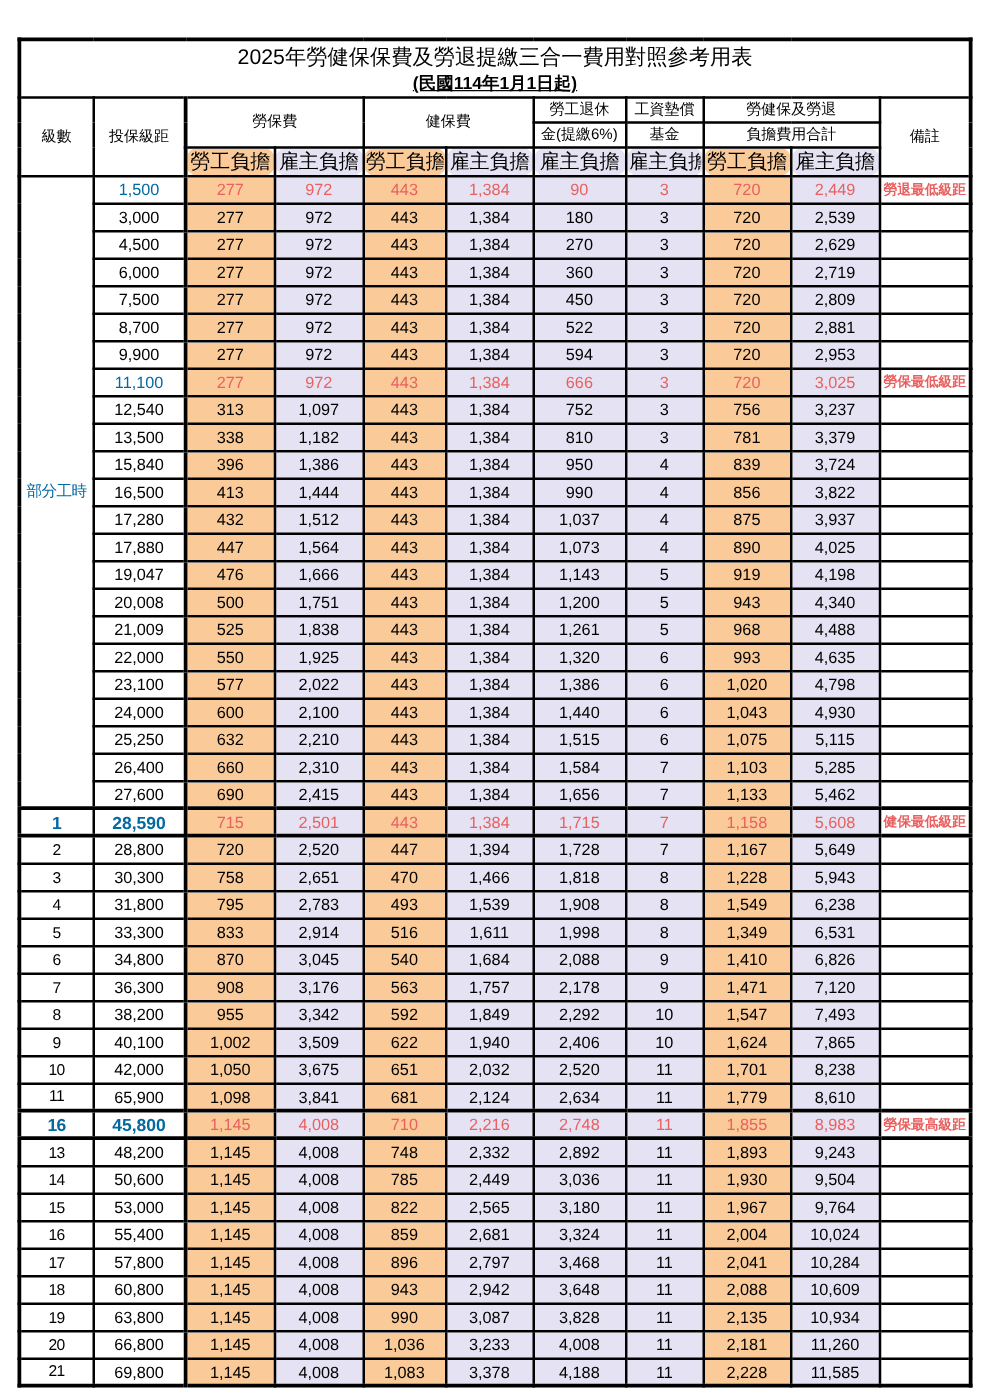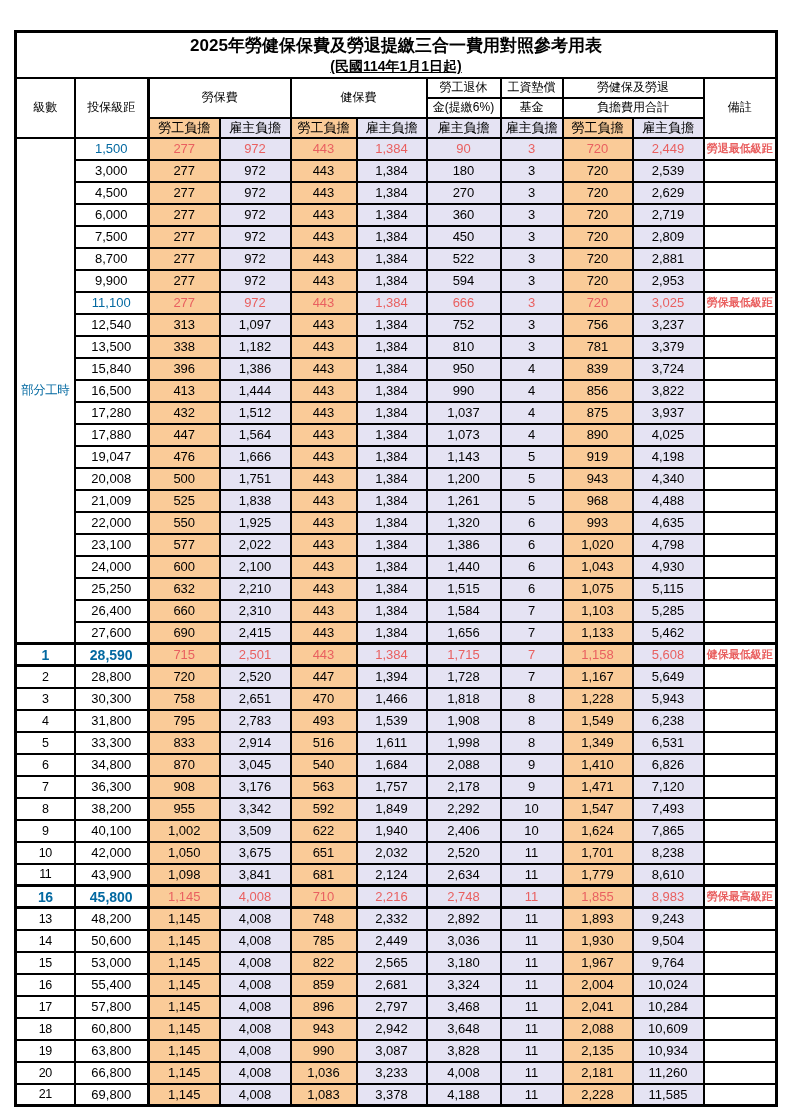--- a/index.html
+++ b/index.html
@@ -21,25 +21,25 @@
   td {
     border: 2px solid #000;
     text-align: center;
     vertical-align: middle;
     font-size: 13px;
     padding: 0 1px;
     overflow: hidden;
     white-space: nowrap;
   }
   .title-cell { height: 46px; background: #fff; }
-  .title    { font-size: 17px; font-weight: bold; line-height: 1.35; }
+  .title    { font-size: 17px; font-weight: normal; line-height: 1.35; }
   .subtitle { font-size: 14px; font-weight: bold; line-height: 1.15; text-decoration: underline; }
 
   tr.hrow td { height: 20px; font-size: 12px; background: #fff; }
-  tr.subhead td { font-size: 13px; }
+  tr.subhead td { font-size: 16px; border-radius: 10px; }
 
   tbody td { height: 22px; background: #fff; }
 
   .c-orange { background: var(--orange, #FACB98) !important; }
   .c-lav    { background: var(--lav, #E5E3F3) !important; }
   .thick-right { border-right-width: 3px; }
 
   td.c-remark { font-size: 11px; font-weight: bold; color: var(--red, #E96060); padding: 0; }
 
   tr.red-row td { color: var(--red, #E96060); }
@@ -503,21 +503,21 @@
           <td class="c-orange">651</td>
           <td class="c-lav">2,032</td>
           <td class="c-lav">2,520</td>
           <td class="c-lav">11</td>
           <td class="c-orange">1,701</td>
           <td class="c-lav">8,238</td>
           <td class="c-remark"></td>
         </tr>
         <tr>
           <td class="level-cell">11</td>
-          <td class="c-bracket thick-right">43,900</td>
+          <td class="c-bracket thick-right">65,900</td>
           <td class="c-orange">1,098</td>
           <td class="c-lav">3,841</td>
           <td class="c-orange">681</td>
           <td class="c-lav">2,124</td>
           <td class="c-lav">2,634</td>
           <td class="c-lav">11</td>
           <td class="c-orange">1,779</td>
           <td class="c-lav">8,610</td>
           <td class="c-remark"></td>
         </tr>

